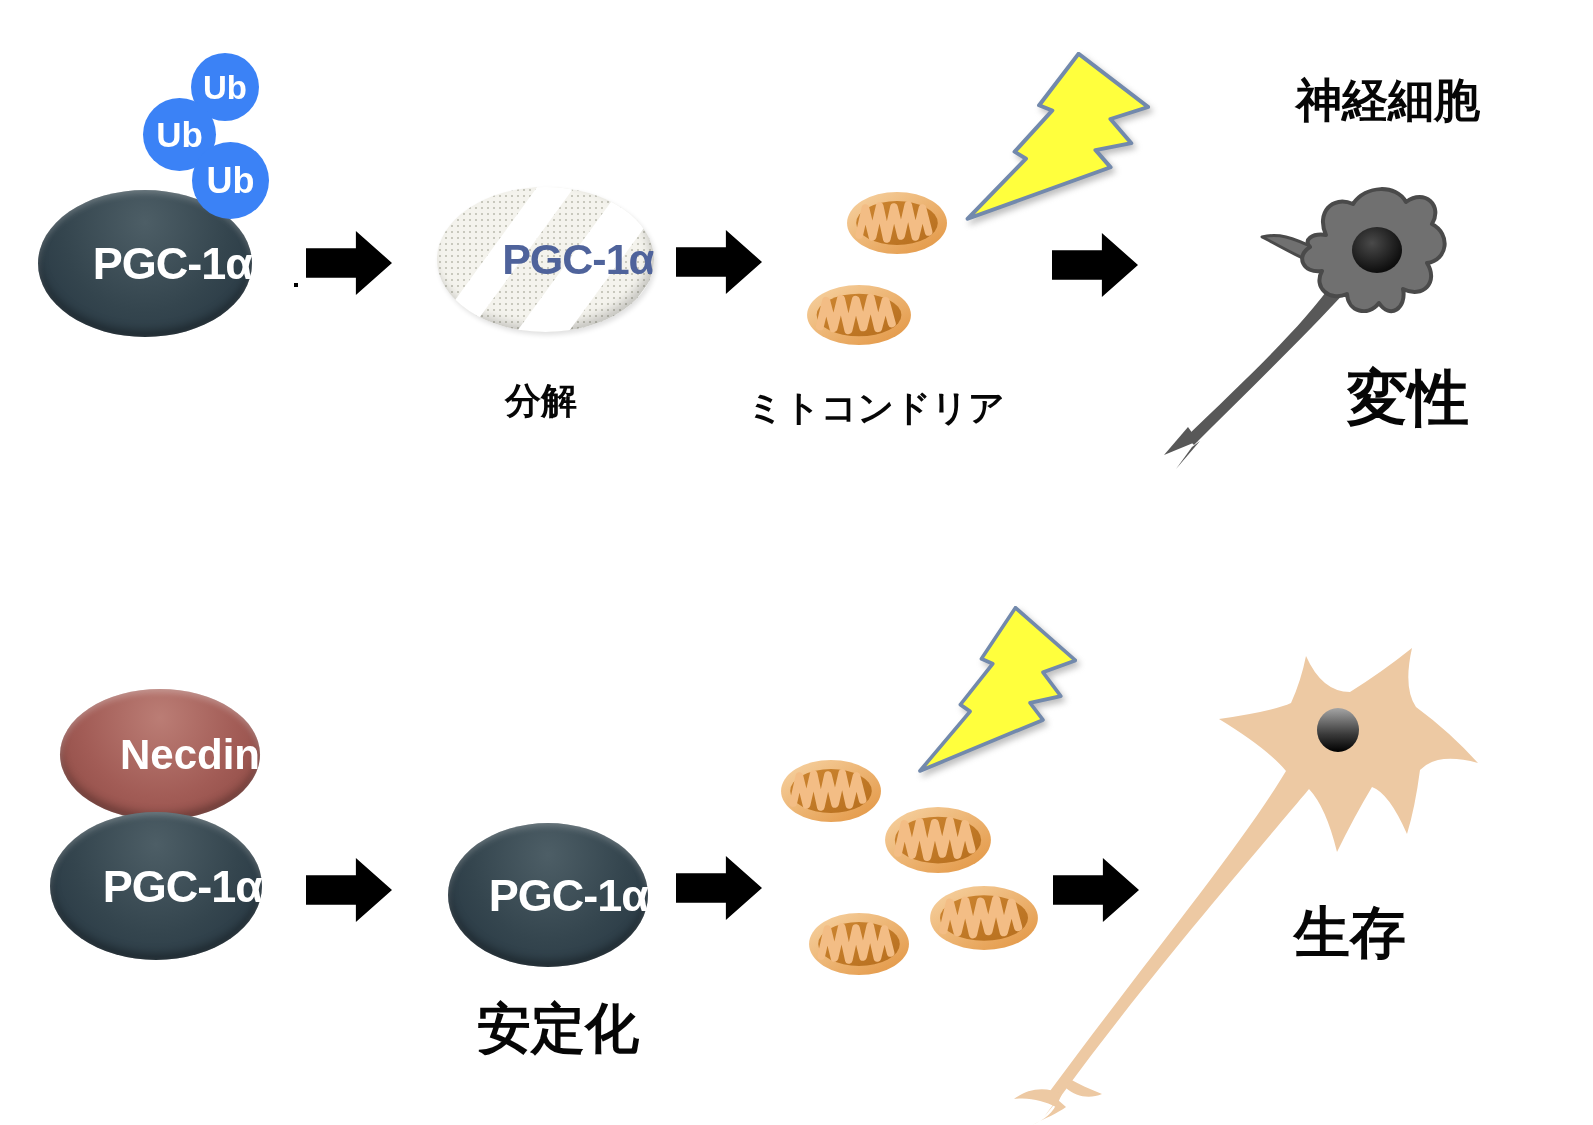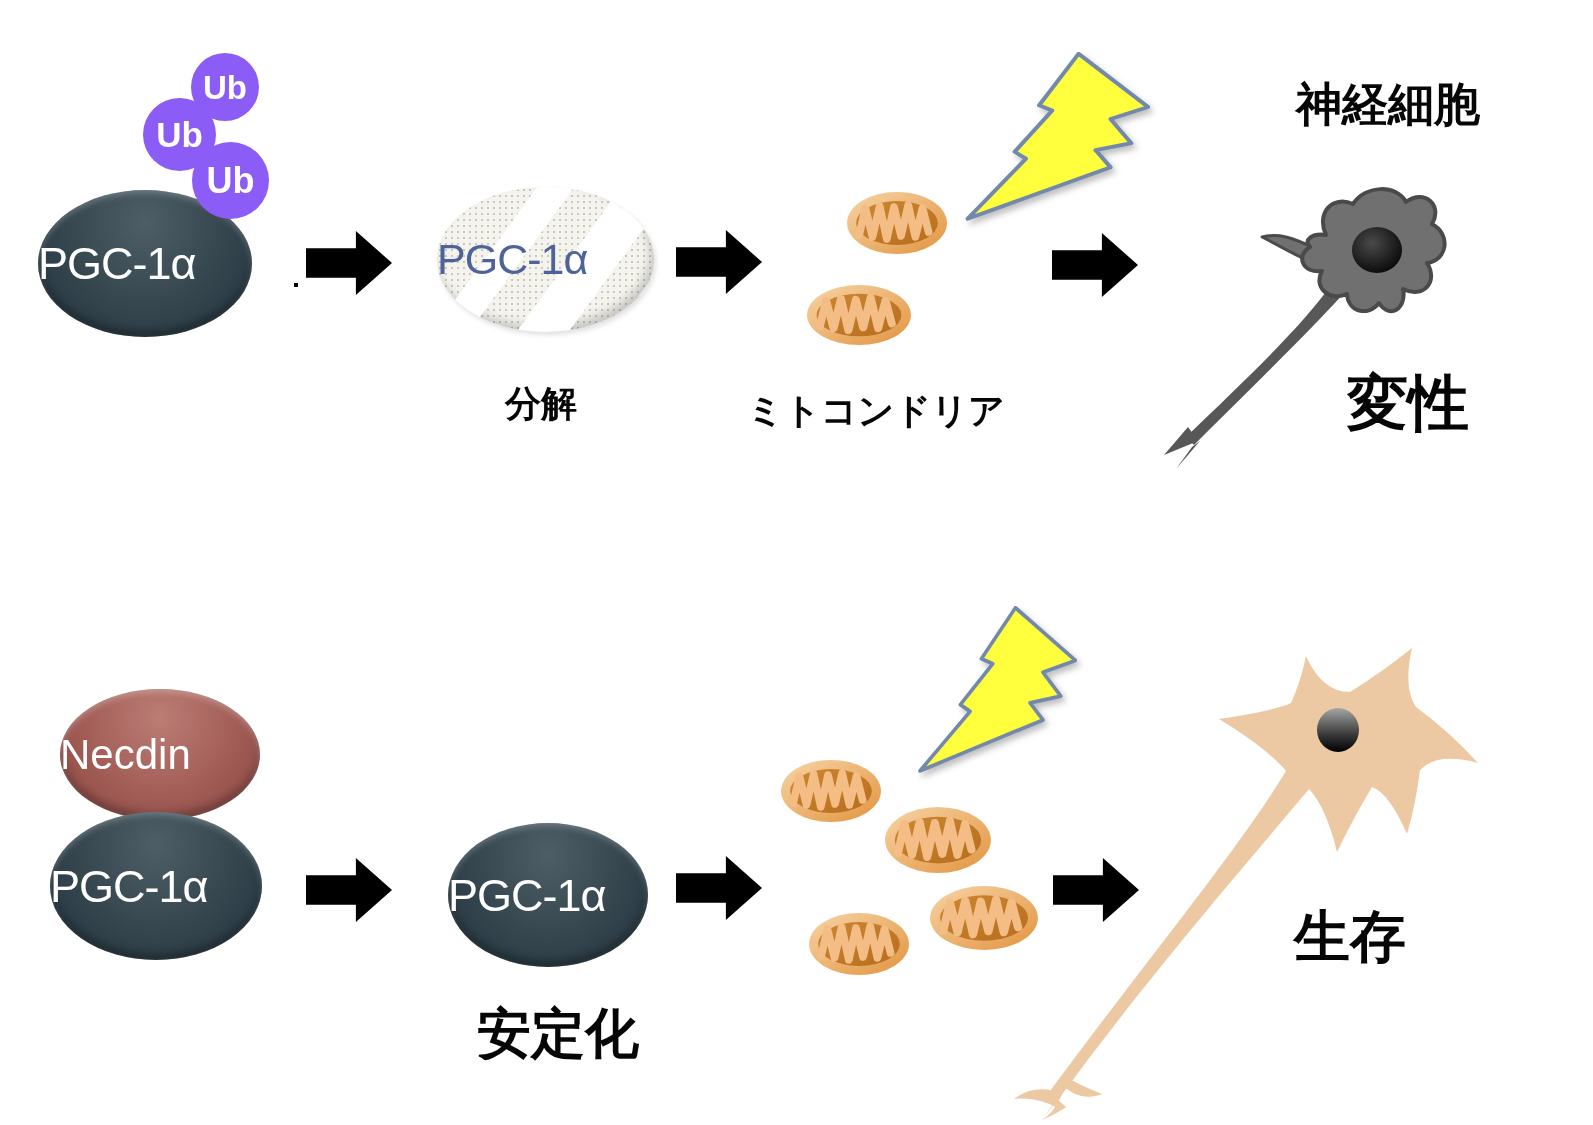--- a/index.html
+++ b/index.html
@@ -3,52 +3,52 @@
 <meta charset="utf-8">
 <style>
   html,body{margin:0;padding:0;background:#fff;}
   #canvas{
     position:relative;width:1593px;height:1125px;background:#ffffff;overflow:hidden;
     font-family:"Liberation Sans","DejaVu Sans",sans-serif;
   }
   
   .ellipse{
     position:absolute;border-radius:50%;
-    display:flex;align-items:center;justify-content:flex-start;
-    color:#fff;font-weight:normal;line-height:1;text-align:center;
+    display:flex;align-items:center;justify-content:flex-end;
+    color:#fff;font-weight:bold;line-height:1;text-align:center;
   }
   .pgc-dark{
     background:radial-gradient(ellipse at 50% 22%, #4d5e66 0%, #34454e 55%, #243440 100%);
     box-shadow:inset 0 3px 6px rgba(255,255,255,.25), inset 0 -6px 10px rgba(0,0,0,.35);
     font-size:45px;letter-spacing:-1px;
   }
   .necdin{
     background:radial-gradient(ellipse at 50% 22%, #bb7d75 0%, #a25c56 55%, #8a4741 100%);
     box-shadow:inset 0 3px 6px rgba(255,255,255,.3), inset 0 -6px 10px rgba(0,0,0,.3);
     font-size:42px;
   }
   .ub-badge{
-    position:absolute;border-radius:50%;background:#8b5cf6;
+    position:absolute;border-radius:50%;background:#3b82f6;
     display:flex;align-items:center;justify-content:center;
     color:#fff;font-weight:bold;line-height:1;
   }
   .faded{
     background-color:#f4f3ed;
     background-image:radial-gradient(circle,#c8c8bd 1.3px, rgba(0,0,0,0) 1.5px);
     background-size:6px 6px;
     overflow:hidden;
     box-shadow:inset -4px -6px 10px rgba(0,0,0,.18), 2px 3px 5px rgba(0,0,0,.12);
     font-size:43px;letter-spacing:-1px;color:#4f639b;
   }
   .streak{position:absolute;background:#fff;}
   .faded-label{position:relative;z-index:3;}
   
   .cap{
     position:absolute;text-align:center;color:#060606;
-    font-weight:600;line-height:1.15;white-space:nowrap;
+    font-weight:600;line-height:1.15;white-space:nowrap;font-family:Liberation Mono, monospace;
   }
   
   .block-arrow{
     position:absolute;width:86px;height:64px;background:#000;
     clip-path:polygon(0% 27%,58% 27%,58% 0%,100% 50%,58% 100%,58% 73%,0% 73%);
   }
   .stray-dot{position:absolute;width:4px;height:4px;background:#000;}
   
   svg.art{position:absolute;overflow:visible;}
   .bolt-svg{filter:drop-shadow(3px 4px 3px rgba(110,110,110,.45));}

